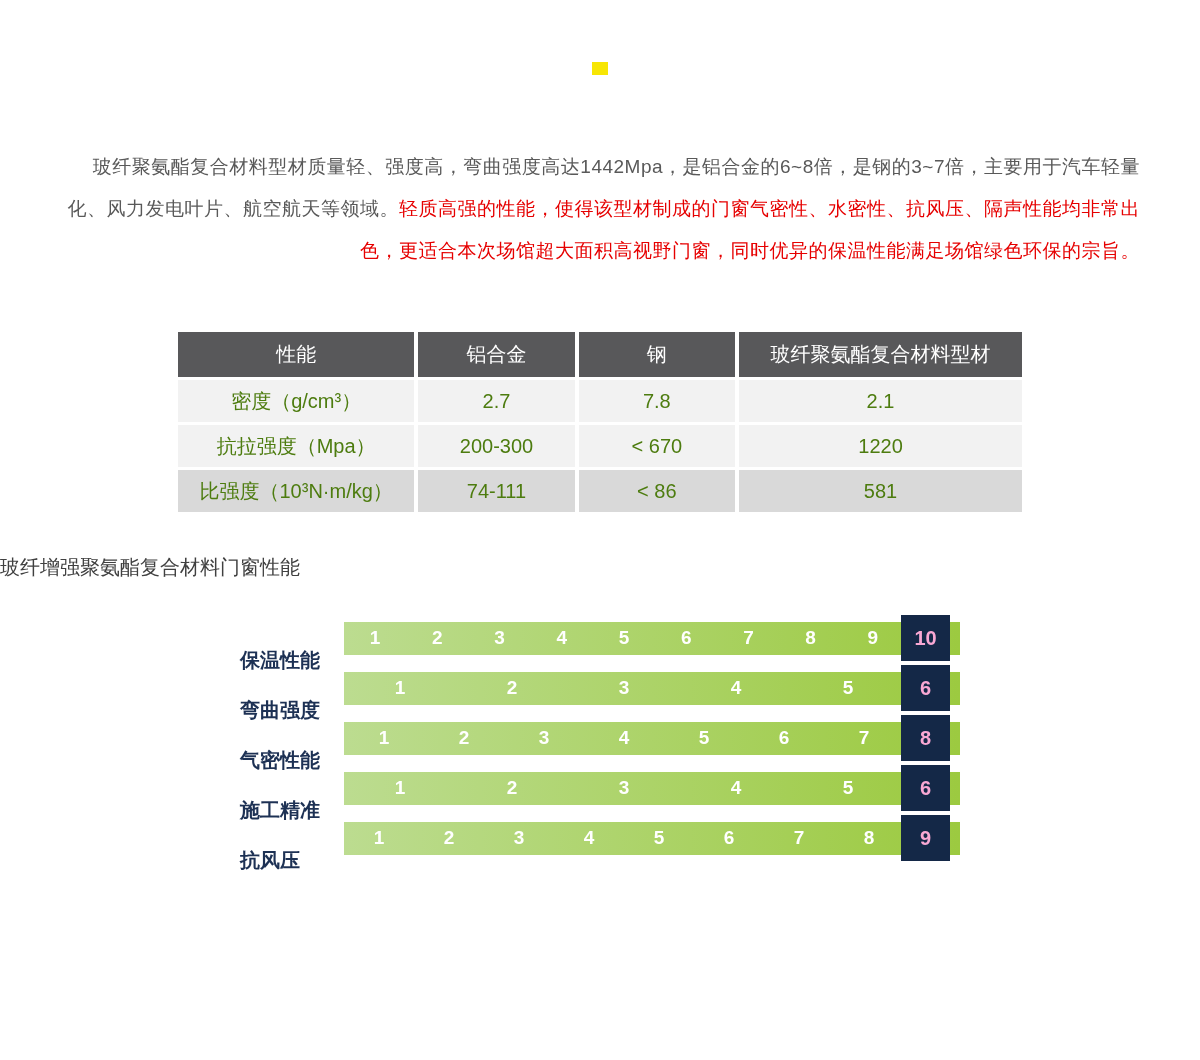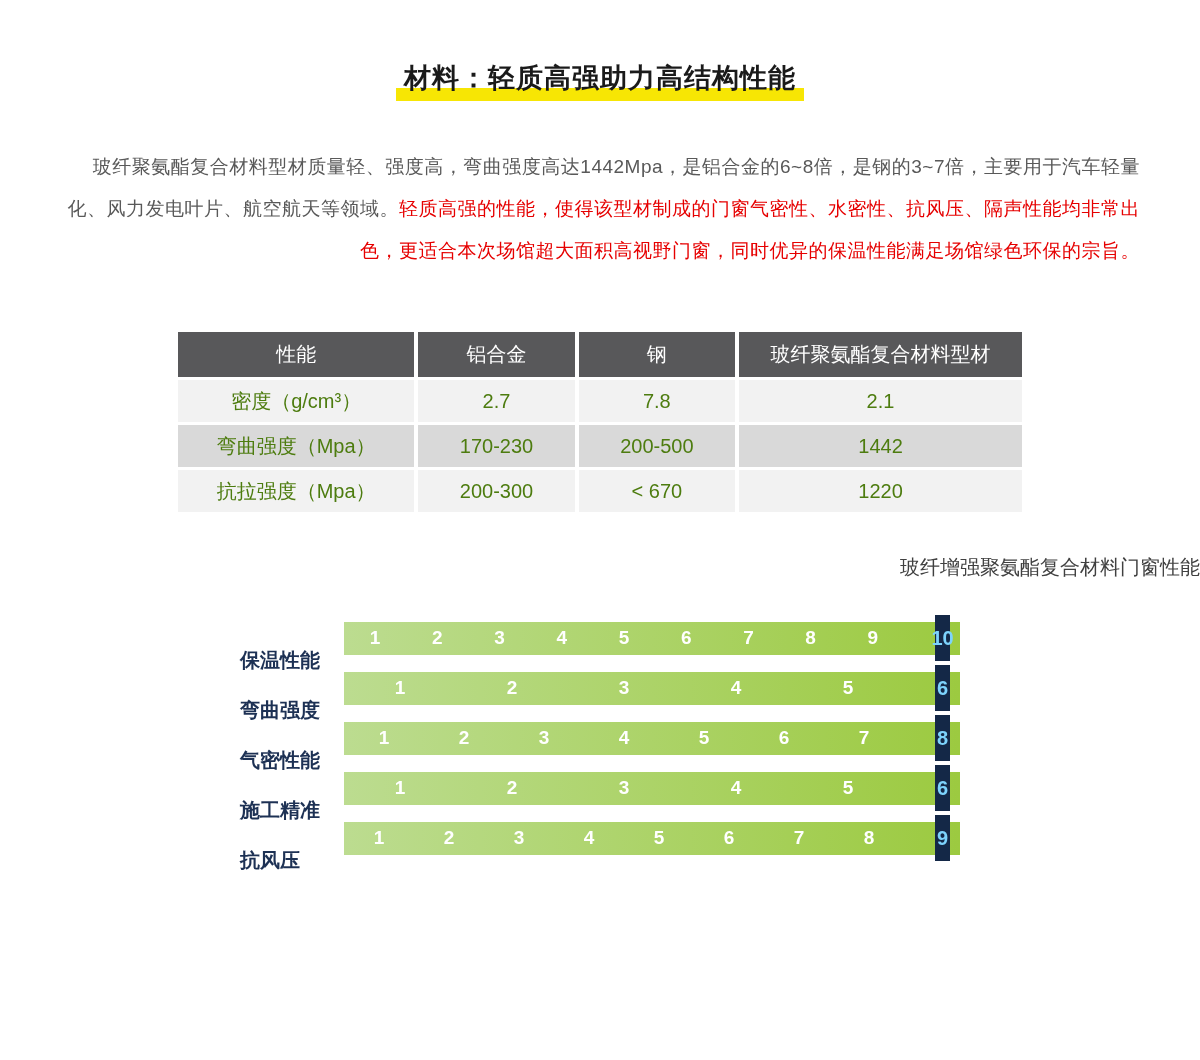--- a/index.html
+++ b/index.html
@@ -89,21 +89,21 @@
     color: #ffffff;
     border-top: none;
   }
   .spec-table tbody td { color: #4d7c0f; }
   .spec-table tbody tr.row-light td { background: #f2f2f2; }
   .spec-table tbody tr.row-dark td { background: #d9d9d9; }
 
   
   .chart-title {
     margin-top: 42px;
-    text-align: right;
+    text-align: left;
     font-size: 20px;
     color: #404040;
   }
   .chart {
     width: 720px;
     margin: 32px auto 0 auto;
   }
   .bar-row {
     display: flex;
     align-items: center;
@@ -137,37 +137,36 @@
     justify-content: center;
     color: #ffffff;
     font-size: 19px;
     font-weight: bold;
   }
   .bar-value-box {
     position: absolute;
     right: 10px;
     top: 50%;
     transform: translateY(-50%);
-    width: 15px;
+    width: 49px;
     height: 46px;
     background: #142847;
-    color: #7dd3fc;
+    color: #f9a8d4;
     font-size: 20px;
     font-weight: bold;
     display: flex;
     align-items: center;
     justify-content: center;
   }
 </style>
 </head>
 <body>
 
 <div class="title-wrap">
   <span class="title-text">
-    <span>材料：轻质高强助力高结构性能</span>
     <span class="title-hl"></span>
   </span>
 </div>
 
 <div class="content">
 
   <p class="para para-2"><span>玻纤聚氨酯复合材料型材质量轻、强度高，弯曲强度高达1442Mpa，是铝合金的6~8倍，是钢的3~7倍，主要用于汽车轻量化、风力发电叶片、航空航天等领域。</span><span class="red">轻质高强的性能，使得该型材制成的门窗气密性、水密性、抗风压、隔声性能均非常出色，更适合本次场馆超大面积高视野门窗，同时优异的保温性能满足场馆绿色环保的宗旨。</span></p>
 </div>
 
 <table class="spec-table">
@@ -185,32 +184,32 @@
       <th>玻纤聚氨酯复合材料型材</th>
     </tr>
   </thead>
   <tbody>
     <tr class="row-light">
       <td>密度（g/cm³）</td>
       <td>2.7</td>
       <td>7.8</td>
       <td>2.1</td>
     </tr>
-    <tr class="row-dark">
-      <td>弯曲强度（Mpa）</td>
-      <td>170-230</td>
-      <td>200-500</td>
-      <td>1442</td>
-    </tr>
     <tr class="row-light">
       <td>抗拉强度（Mpa）</td>
       <td>200-300</td>
       <td>&lt; 670</td>
       <td>1220</td>
     </tr>
+    <tr class="row-dark">
+      <td>比强度（10³N·m/kg）</td>
+      <td>74-111</td>
+      <td>&lt; 86</td>
+      <td>581</td>
+    </tr>
   </tbody>
 </table>
 
 <div class="chart-title">玻纤增强聚氨酯复合材料门窗性能</div>
 
 <div class="chart">
   <div class="bar-row">
     <div class="bar-label">保温性能</div>
     <div class="bar-track">
       <div class="bar-nums">

